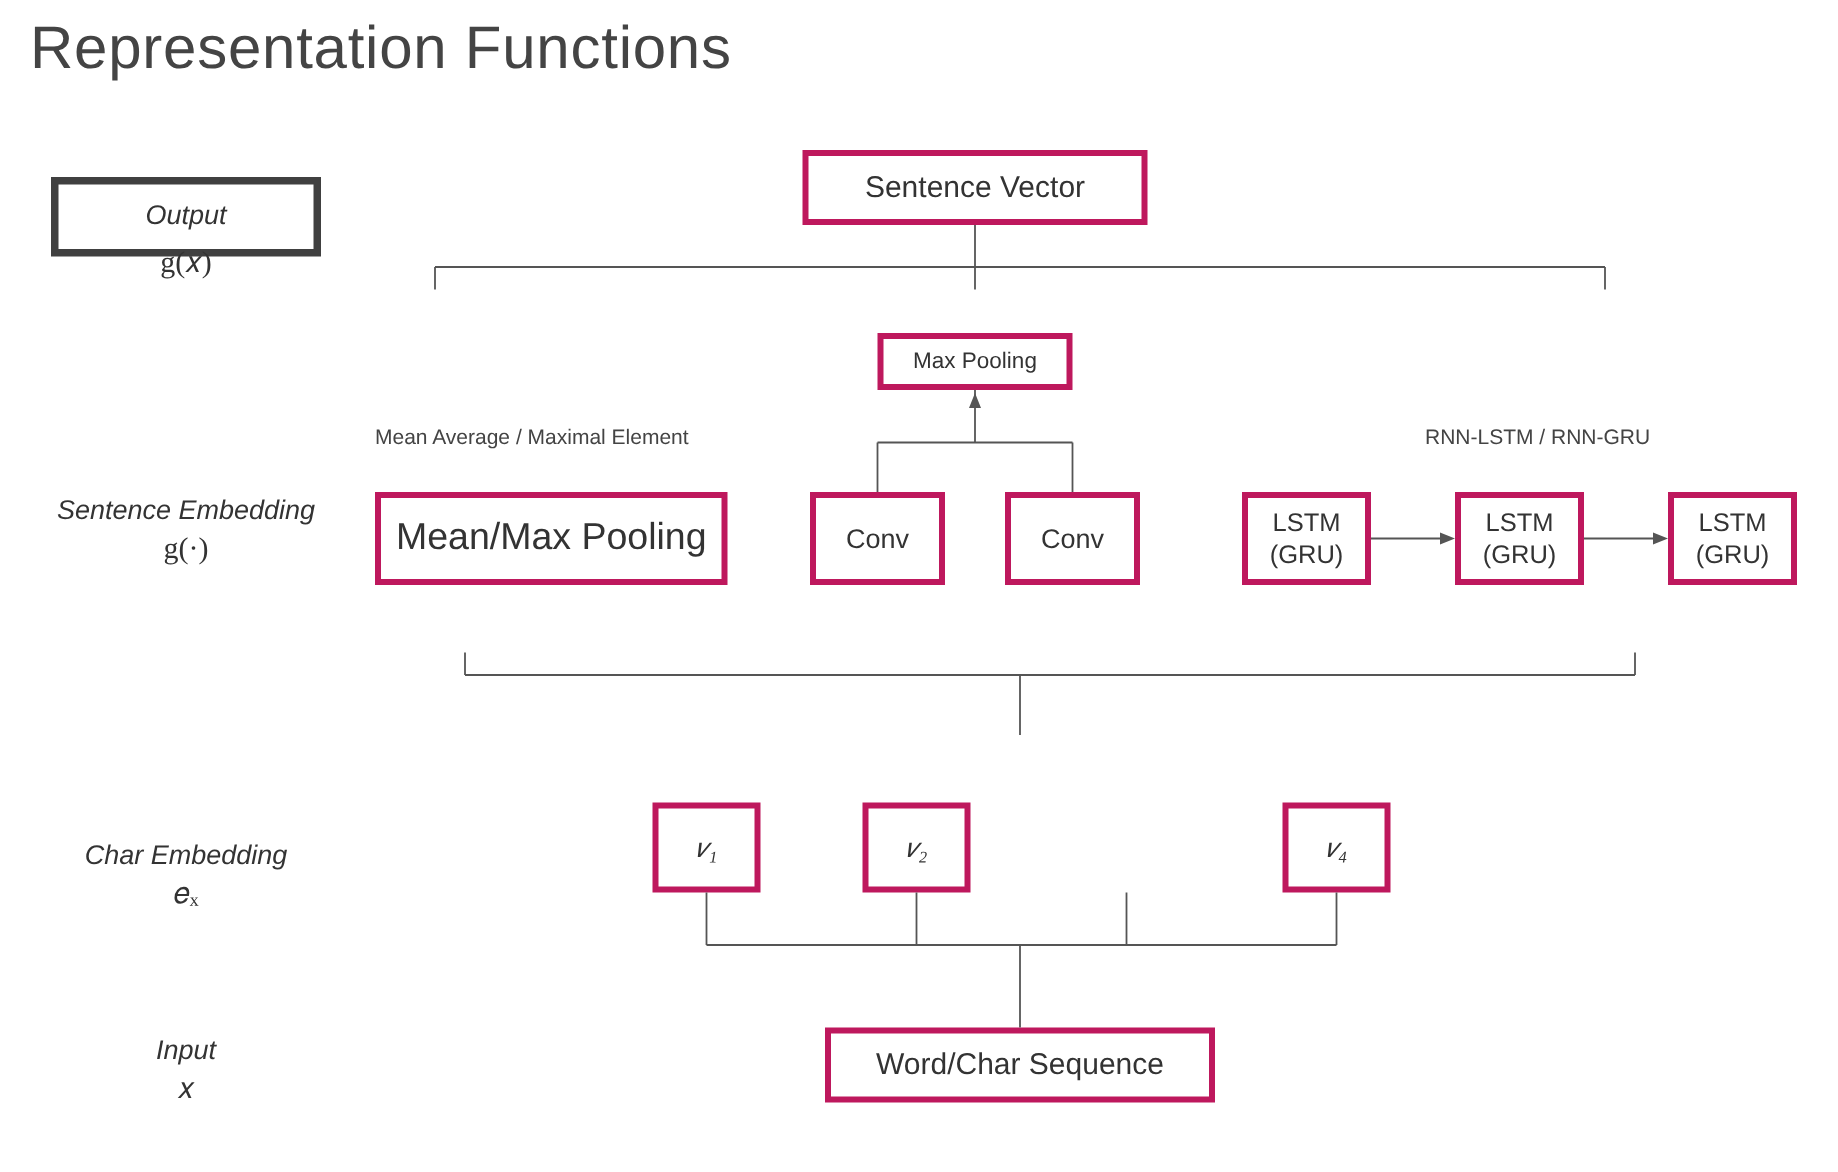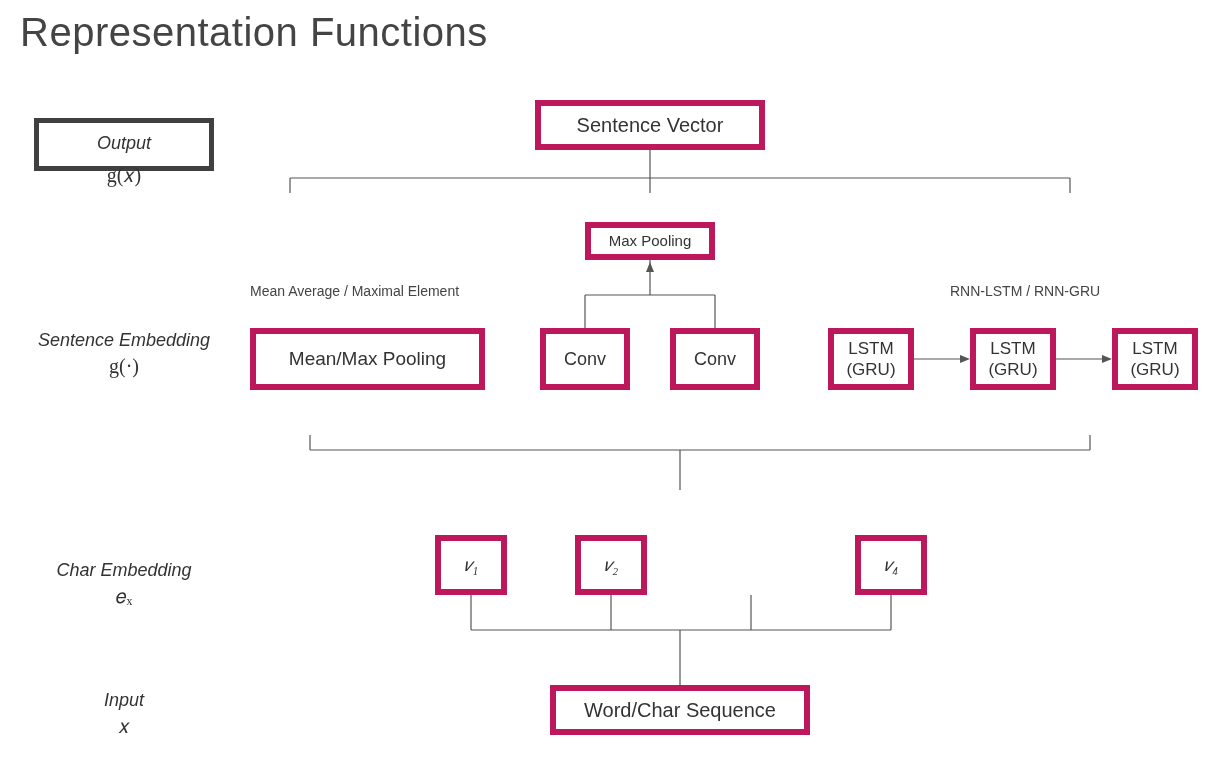--- a/index.html
+++ b/index.html
@@ -42,21 +42,21 @@
   
   .diagram {
     position: absolute;
     left: 230px;
     top: 90px;
     width: 980px;
     height: 660px;
   }
   .box {
     position: absolute;
-    border: 6px solid #be185d;
+    border: 4px solid #be185d;
     background: #fff;
     display: flex;
     align-items: center;
     justify-content: center;
     text-align: center;
     font-size: 18px;
     line-height: 1.25;
     padding: 4px 6px;
   }
   .annot {
@@ -105,21 +105,21 @@
   <div class="box" style="left:305px; top:10px; width:230px; height:50px; font-size:20px;">Sentence Vector</div>
 
   <div class="annot" style="left:388px; top:108px; width:60px;margin-top:44px;">CNN</div>
 
   <div class="box" style="left:355px; top:132px; width:130px; height:38px; font-size:15px;">Max Pooling</div>
 
   <div class="annot" style="left:20px; top:193px; width:230px; text-align:left;">Mean Average  / Maximal Element</div>
 
   <div class="annot" style="left:720px; top:193px; width:200px; text-align:left;">RNN-LSTM  / RNN-GRU</div>
 
-  <div class="box" style="left:20px; top:238px; width:235px; height:62px; font-size:19px;">Mean/Max  Pooling</div>
+  <div class="box" style="left:20px; top:238px; width:235px; height:62px; font-size:25px;">Mean/Max  Pooling</div>
 
   <div class="box" style="left:310px; top:238px; width:90px; height:62px;">Conv</div>
   <div class="box" style="left:440px; top:238px; width:90px; height:62px;">Conv</div>
 
   <div class="box" style="left:598px; top:238px; width:86px; height:62px; white-space:pre-line; font-size:17px;">LSTM
 (GRU)</div>
   <div class="box" style="left:740px; top:238px; width:86px; height:62px; white-space:pre-line; font-size:17px;">LSTM
 (GRU)</div>
   <div class="box" style="left:882px; top:238px; width:86px; height:62px; white-space:pre-line; font-size:17px;">LSTM
 (GRU)</div>

